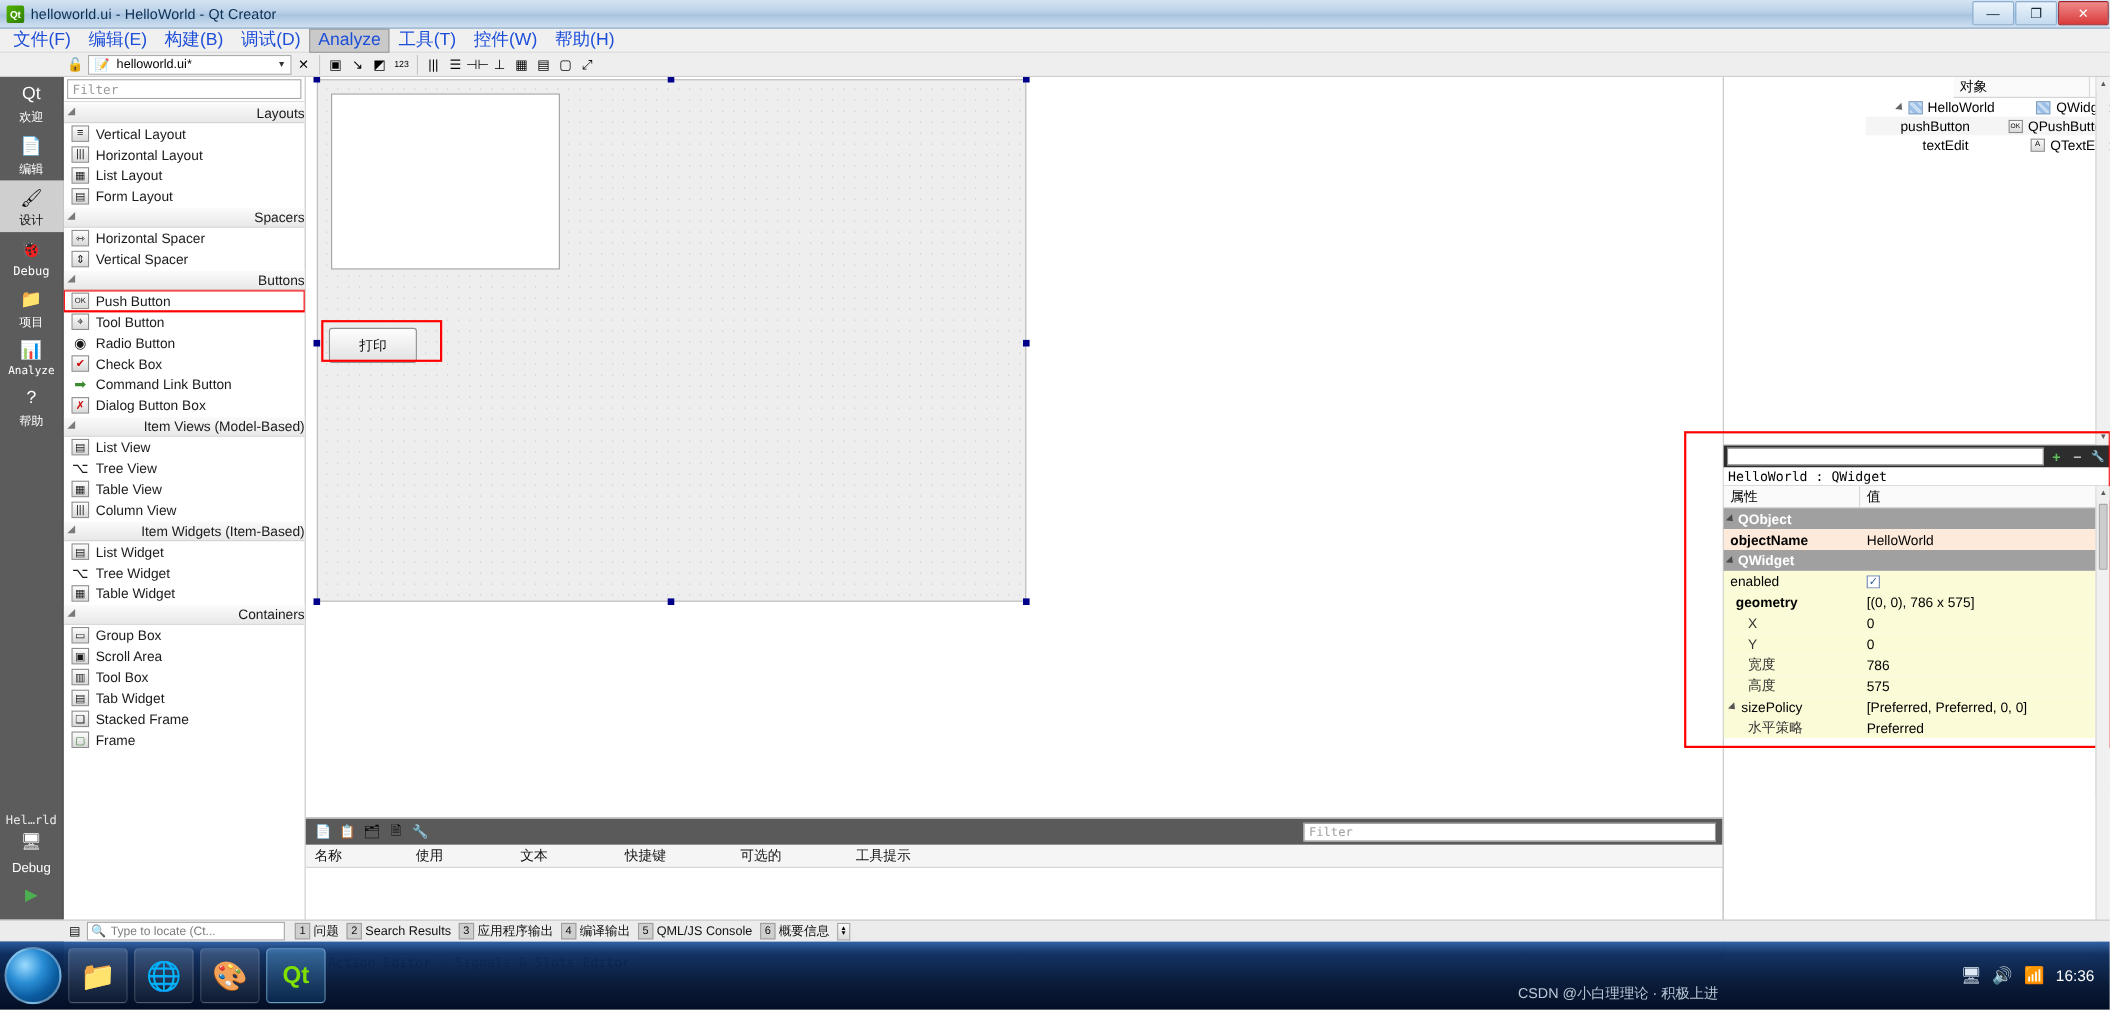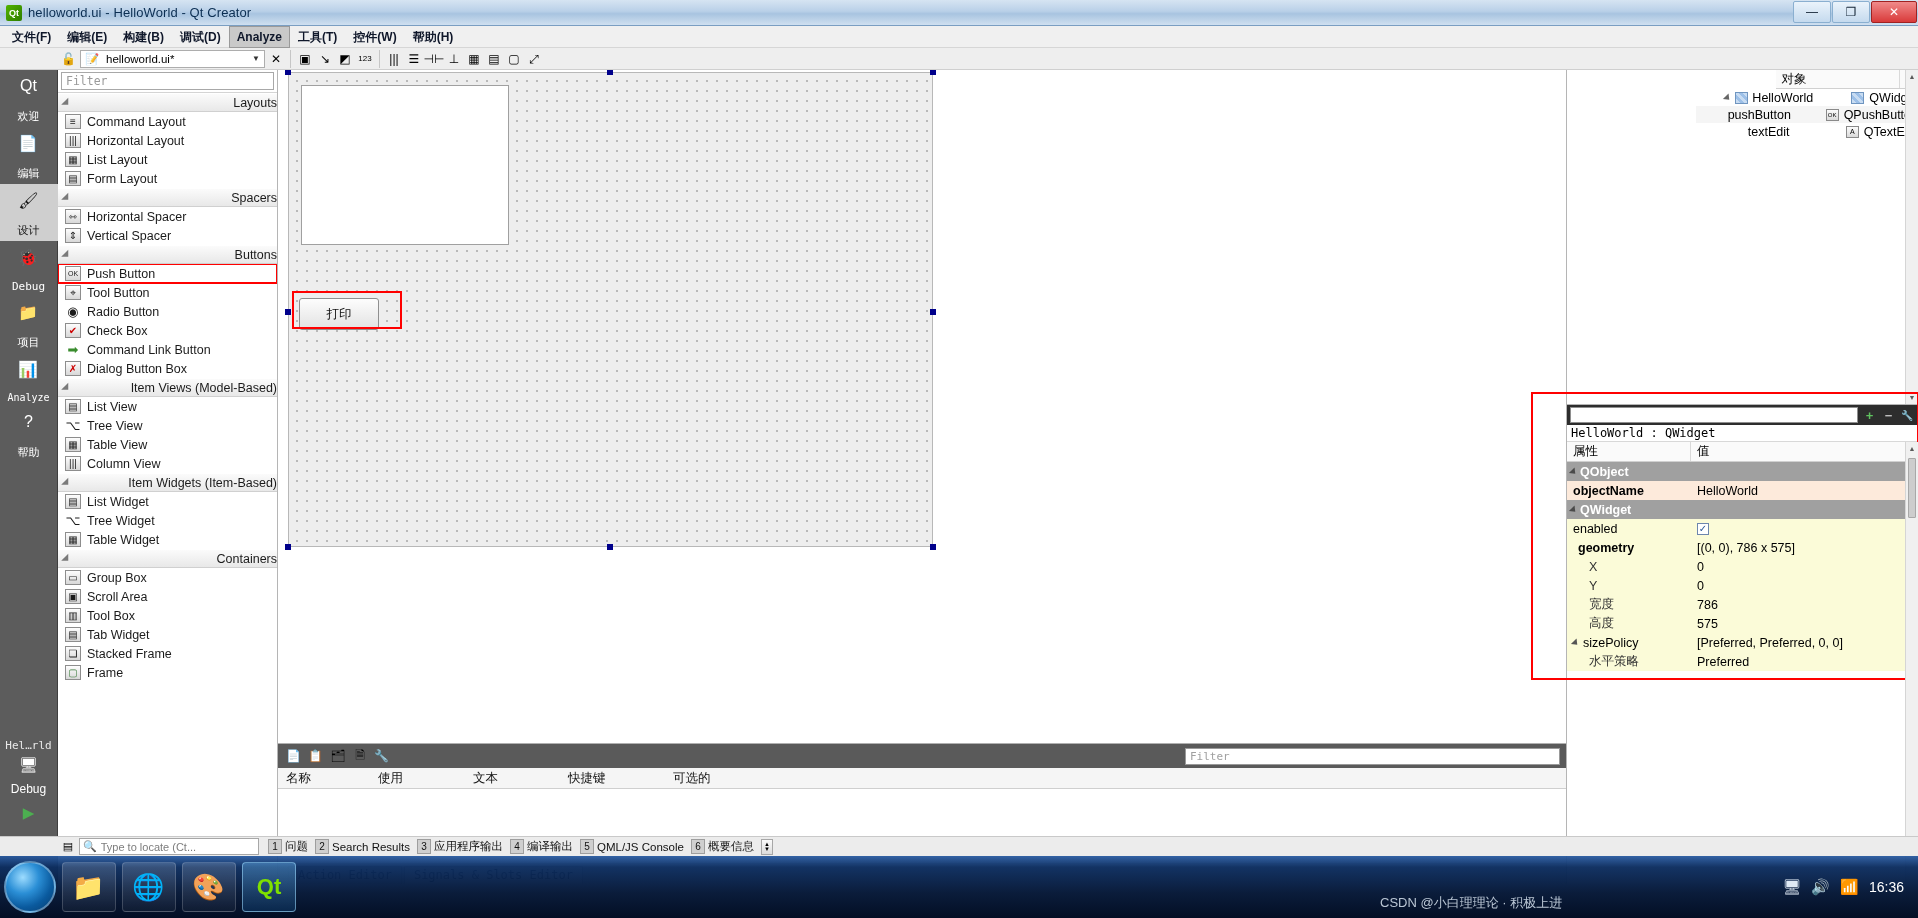--- a/index.html
+++ b/index.html
@@ -32,21 +32,21 @@
     background:linear-gradient(to bottom,#eaf3fb,#c5daee);
     display:flex;align-items:center;justify-content:center;font-size:12px;color:#123;
   }
   .win-btn.close{ background:linear-gradient(to bottom,#f08a8a,#d93a3a); color:#fff; border-color:#a02222; width:46px;}
 
   
   #menubar{
     height:22px;background:#f0f0f0;border-bottom:1px solid #d6d6d6;
     display:flex;align-items:center;padding-left:4px;
   }
-  #menubar .mi{ padding:2px 8px; font-size:12px; color:#0f172a; line-height:18px;font-weight:bold;}
+  #menubar .mi{ padding:2px 8px; font-size:16px; color:#1d4ed8; line-height:18px;}
   #menubar .mi.active{ background:#c9c9c9; border:1px solid #9a9a9a; padding:1px 7px;}
 
   
   #toolbar{
     height:22px;background:#eeeeee;border-bottom:1px solid #cfcfcf;
     display:flex;align-items:center;padding-left:60px; gap:2px;
   }
   .tb-ico{width:18px;height:18px;display:inline-flex;align-items:center;justify-content:center;}
   .file-combo{
     display:flex;align-items:center;gap:4px;
@@ -64,21 +64,21 @@
     width:58px;background:#5c5c5c;
     display:flex;flex-direction:column;align-items:center;color:#fff;
     border-right:1px solid #3e3e3e;
   }
   .mode{
     width:58px;padding:4px 0 3px;text-align:center;cursor:pointer;
     display:flex;flex-direction:column;align-items:center;
   }
   .mode.sel{ background:#cfcfcf;color:#111; }
   .mode .mi-ico{width:26px;height:24px;display:flex;align-items:center;justify-content:center;font-size:16px;}
-  .mode .mi-lbl{font-size:11px;font-family:"DejaVu Sans Mono",monospace;margin-top:11px;text-align:right;}
+  .mode .mi-lbl{font-size:11px;font-family:"DejaVu Sans Mono",monospace;margin-top:1px;text-align:right;}
   .mode.sel .mi-lbl{color:#111;}
   #modebar .spacer{flex:1;}
   .proj-name{font-size:11px;font-family:"DejaVu Sans Mono",monospace;color:#e8e8e8;padding:2px 0;}
   .runbtns{display:flex;flex-direction:column;align-items:center;gap:6px;padding-bottom:4px;}
   .runbtn{width:26px;height:22px;display:flex;align-items:center;justify-content:center;font-size:15px;}
 
   
   #widgetbox{ width:220px; background:#fff; border-right:1px solid #b5b5b5; display:flex; flex-direction:column;}
   .wb-filter{
     height:18px;margin:2px 3px 2px 3px;border:1px solid #a8a8a8;background:#fff;
@@ -325,21 +325,21 @@
   <div id="widgetbox">
     <div class="wb-filter">Filter</div>
     <div class="wb-list">
 
       <div class="wb-cat">
         <span class="tri"></span>
         <span>Layouts</span>
       </div>
       <div class="wb-item">
         <span class="wi">≡</span>
-        <span>Command Layout</span>
+        <span>Vertical Layout</span>
         </div>
       <div class="wb-item">
         <span class="wi">|||</span>
         <span>Horizontal Layout</span>
         </div>
       <div class="wb-item">
         <span class="wi">▦</span>
         <span>List Layout</span>
         </div>
       <div class="wb-item">
@@ -488,20 +488,21 @@
         <div class="ad-ico">🗎</div>
         <div class="ad-ico">🔧</div>
         <div class="ad-filter">Filter</div>
       </div>
       <div class="ad-head">
         <div style="width:92px">名称</div>
         <div style="width:95px">使用</div>
         <div style="width:95px">文本</div>
         <div style="width:105px">快捷键</div>
         <div style="width:105px">可选的</div>
+        <div style="flex:1">工具提示</div>
       </div>
       <div class="ad-body"></div>
       <div class="ad-tabs">
         <div class="ad-tab">Action Editor</div>
         <div class="ad-tab sel">Signals &amp; Slots Editor</div>
       </div>
     </div>
   </div>
 
   <div id="rightdock">

